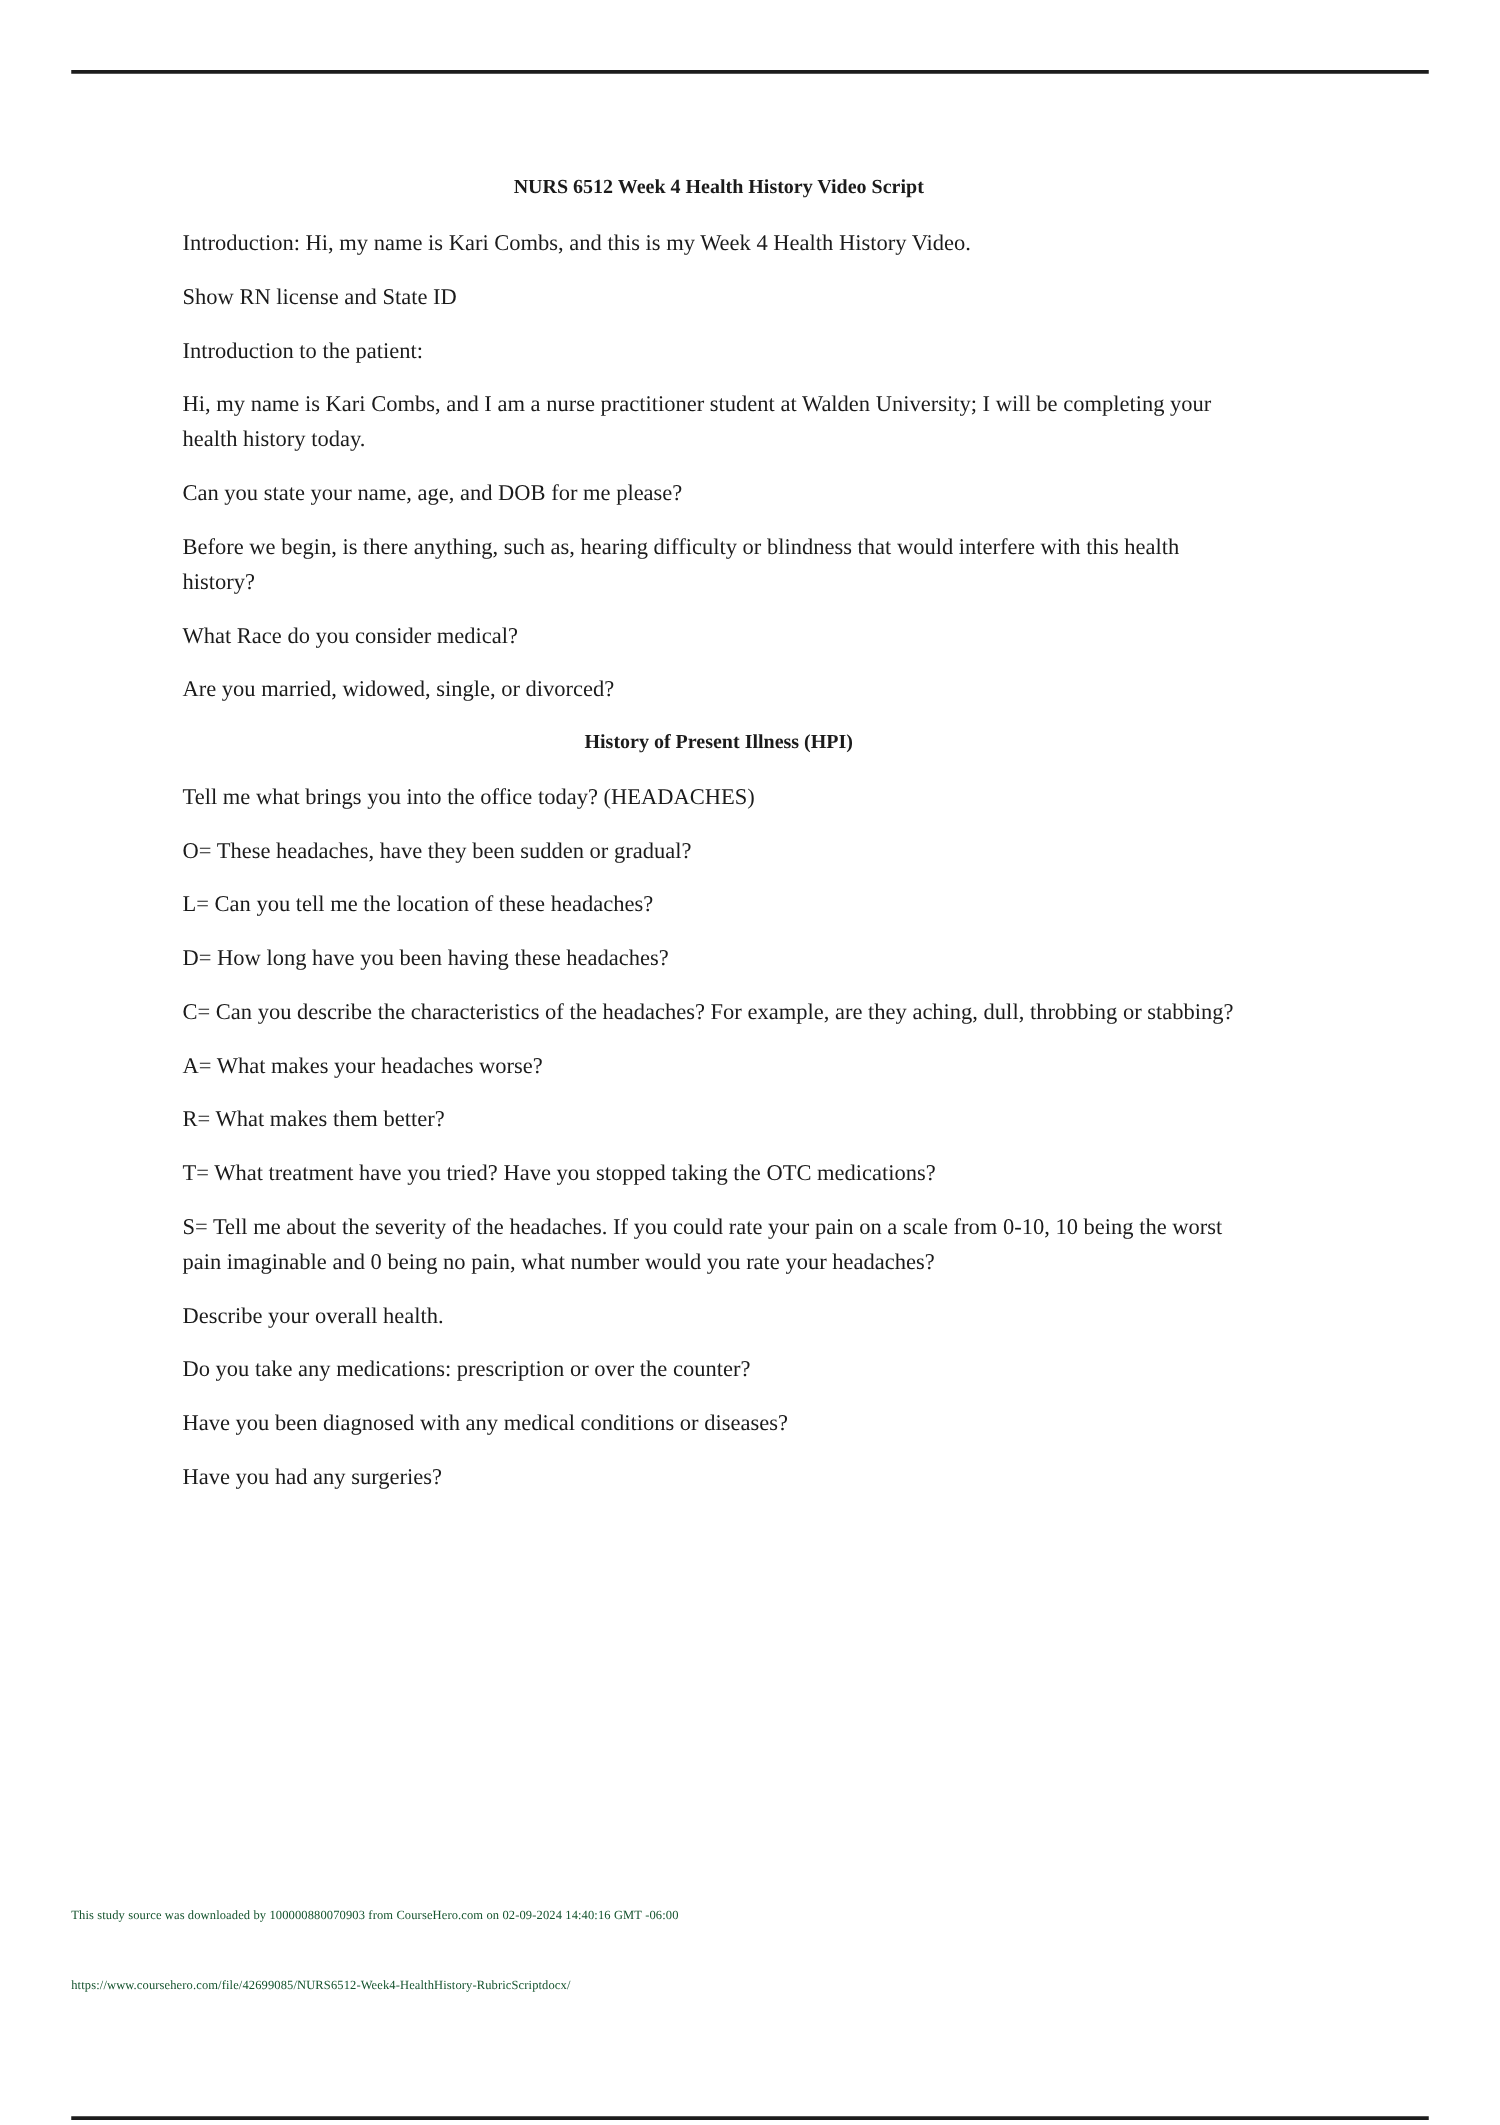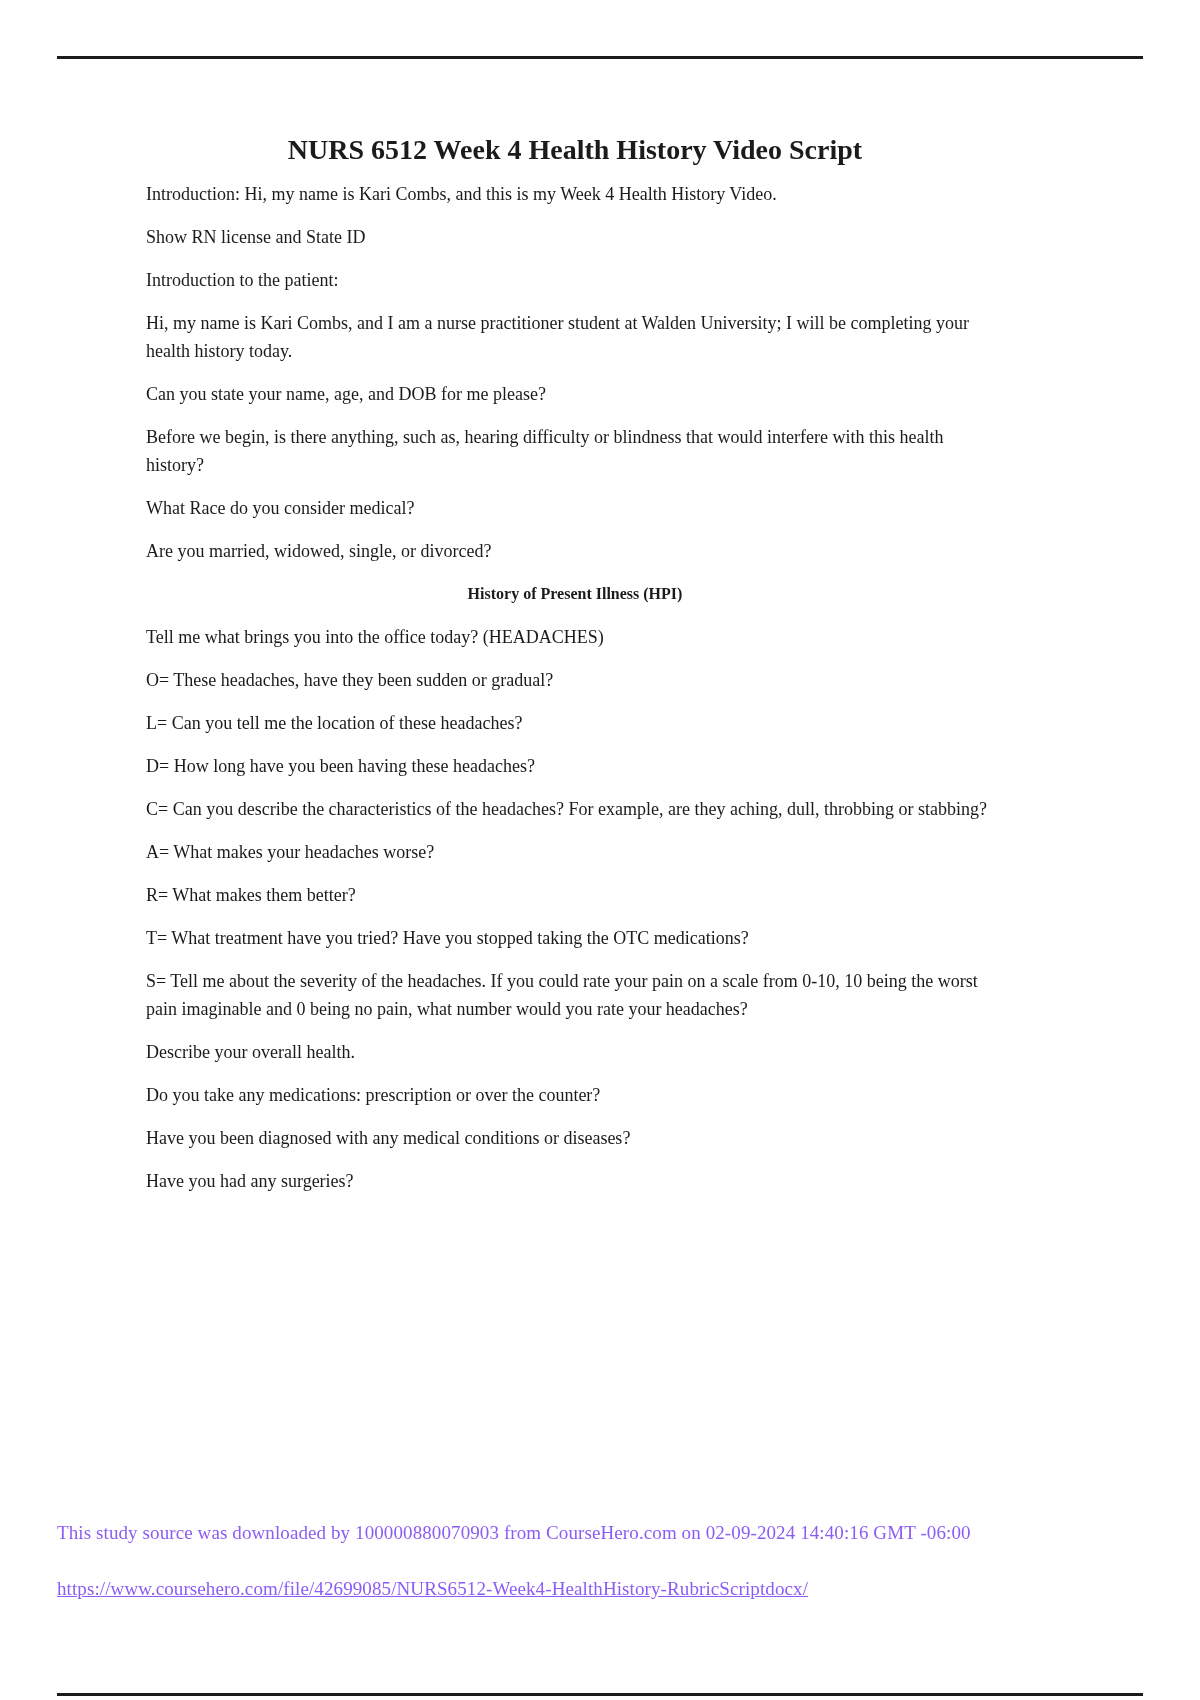--- a/index.html
+++ b/index.html
@@ -24,21 +24,21 @@
   }
   .rule-top { top: 56px; }
   .rule-bottom { top: 1693px; }
   .content {
     position: absolute;
     left: 146px;
     top: 136px;
     width: 858px;
   }
   .doc-title {
-    font-size: 28px;
+    font-size: 16px;
     font-weight: bold;
     text-align: center;
     line-height: 28px;
     margin: 0 0 16px 0;
   }
   .para {
     font-size: 18px;
     line-height: 28px;
     margin: 0 0 15px 0;
   }
@@ -49,27 +49,27 @@
     font-size: 16px;
     font-weight: bold;
     text-align: center;
     line-height: 28px;
     margin: 0 0 15px 0;
   }
   .footer-line {
     position: absolute;
     left: 57px;
     width: 1090px;
-    font-size: 19px;
+    font-size: 10px;
     line-height: 18px;
-    color: #8b5cf6;
+    color: #14532d;
     letter-spacing: 0.1px;
   }
   .footer-download { top: 1524px; }
-  .footer-url { top: 1580px; text-decoration: underline; }
+  .footer-url { top: 1580px; }
 </style>
 </head>
 <body>
 
 <div class="rule rule-top"></div>
 
 <div class="content">
   <div class="doc-title">NURS 6512 Week 4 Health History Video Script</div>
   <div>
       <p class="para"><strong>Introduction:</strong> Hi, my name is Kari Combs, and this is my Week 4 Health History Video.</p>

